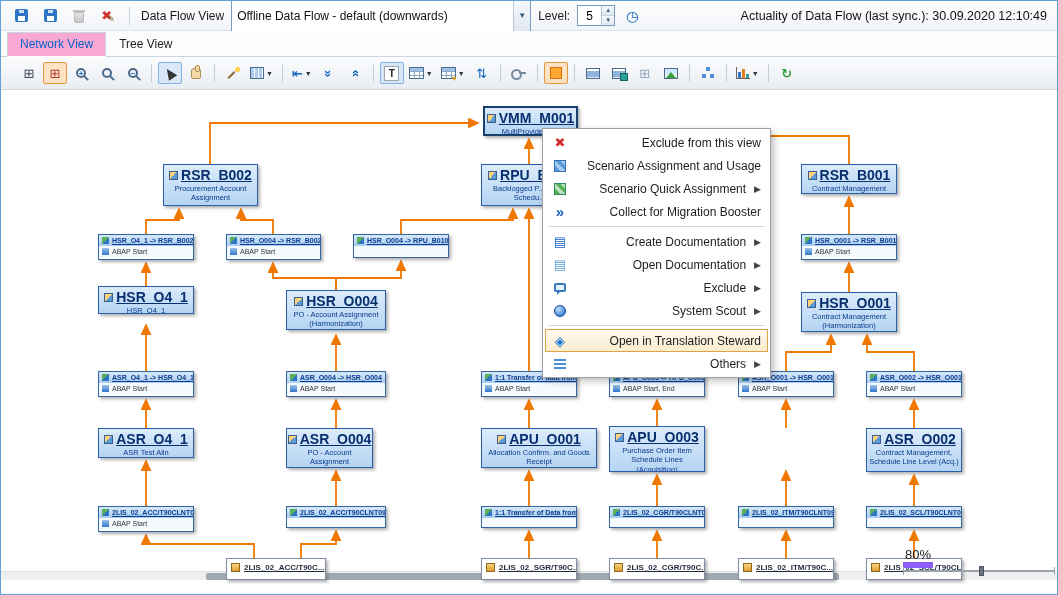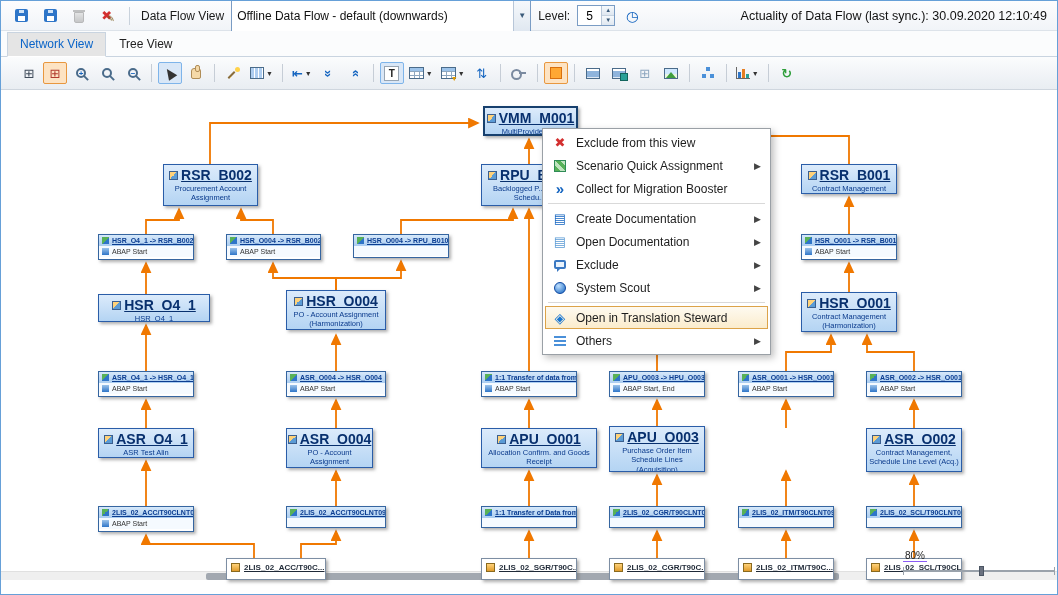--- a/index.html
+++ b/index.html
@@ -16,21 +16,21 @@
   .combo-arrow { width: 17px; height: 100%; border-left: 1px solid #b7c6d8; background: linear-gradient(#f6f9fc, #dfe7f0); display: flex; align-items: center; justify-content: center; font-size: 8px; color: #3a5a7a; }
   .spin { width: 38px; height: 21px; border: 1px solid #7a9cc4; background: #fff; display: flex; }
   .spin-val { flex: 1; font-size: 12px; display: flex; align-items: center; justify-content: center; }
   .spin-btns { width: 13px; display: flex; flex-direction: column; border-left: 1px solid #b7c6d8; }
   .spin-up, .spin-down { flex: 1; font-size: 6px; line-height: 9px; text-align: center; color: #3a5a7a; background: linear-gradient(#f6f9fc, #dfe7f0); }
   .spin-up { border-bottom: 1px solid #c5d2e0; }
 
   
   .tabbar { height: 26px; background: #fbfcfd; display: flex; align-items: flex-end; padding-left: 6px; border-bottom: 1px solid #c9d4e0; flex: none; }
   .tab { padding: 4px 12px 5px; font-size: 12px; color: #222; position: relative; top: 1px; border: 1px solid transparent; }
-  .tab.active { background: #e5e5e5; border-color: #c9d4e0; border-bottom-color: #fff; color: #0a64c8; }
+  .tab.active { background: #f9a8d4; border-color: #c9d4e0; border-bottom-color: #fff; color: #0a64c8; }
 
   
   .toolbar { height: 33px; background: linear-gradient(#fbfcfd, #e9edf2); border-bottom: 1px solid #cfd6de; display: flex; align-items: center; padding: 0 6px 0 16px; gap: 2px; flex: none; }
   .tbtn { min-width: 24px; height: 22px; display: inline-flex; align-items: center; justify-content: center; border: 1px solid transparent; border-radius: 2px; position: relative; padding: 0 2px; }
   .tbtn.pressed { background: #d9e7f7; border-color: #7eb4ea; }
   .tbtn.pressed-o { background: #fde3c3; border-color: #e8973f; }
   .tsep { width: 1px; height: 18px; background: #c6cdd6; margin: 0 4px; flex: none; }
   .dd { font-size: 7px; color: #333; margin-left: 2px; }
   .ch { font-size: 13px; line-height: 1; display: inline-block; }
   .c-dark { color: #3f4b5a; } .c-blue { color: #1565c0; }
@@ -83,33 +83,33 @@
   .ticon2 { width: 7px; height: 7px; background: linear-gradient(#9cc3ea, #2e75c8); flex: none; }
   .node.ds { border: 1px solid #7d8ea3; background: #fff; }
   .dshead { display: flex; align-items: center; gap: 4px; padding: 4px 4px; font-size: 8px; font-weight: bold; text-decoration: underline; color: #1f2937; white-space: nowrap; overflow: hidden; }
   .dsicon { width: 9px; height: 9px; background: linear-gradient(#ffd27a, #e09c2c); border: 1px solid #8a6a1f; flex: none; }
 
   
   .ctxmenu { position: absolute; left: 541px; top: 38px; width: 229px; background: #fff; border: 1px solid #9aa0a6; box-shadow: 3px 3px 7px rgba(0,0,0,.25); padding: 2px; z-index: 10; font-size: 12px; }
   .mitem { height: 23px; display: flex; align-items: center; padding: 0 6px; gap: 8px; border: 1px solid transparent; }
   .mitem.highlight { border: 1px solid #dca349; background: linear-gradient(#fefaf0, #fbeccd); }
   .micon { width: 16px; display: flex; align-items: center; justify-content: center; flex: none; }
-  .mlabel { flex: 1; white-space: nowrap; color: #1d1d1d; }
+  .mlabel { flex: 1; white-space: nowrap; color: #1d1d1d; text-align: right; }
   .marrow { font-size: 9px; color: #444; }
   .msep { height: 1px; background: #d9d9d9; margin: 3px 3px; }
   .sqgrid { width: 12px; height: 12px; border: 1px solid #2e6fba; background: linear-gradient(45deg, #5b9bd5 25%, #a8cdf0 25% 50%, #5b9bd5 50% 75%, #a8cdf0 75%); }
   .sqgrid.quick { border-color: #2e8b57; background: linear-gradient(45deg, #58b158 25%, #bfe3bf 25% 50%, #58b158 50% 75%, #bfe3bf 75%); }
   .bubble { width: 12px; height: 9px; border: 2px solid #3a78c2; border-radius: 2px; position: relative; background: #eaf3fc; }
   .bubble::after { content: ''; position: absolute; left: 1px; bottom: -5px; width: 0; height: 0; border-top: 4px solid #3a78c2; border-right: 4px solid transparent; }
   .scout { width: 12px; height: 12px; border-radius: 50%; background: radial-gradient(circle at 35% 30%, #bfe0ff, #1565c0); border: 1px solid #0d47a1; }
   .lines { width: 12px; height: 10px; background: repeating-linear-gradient(#4a90d9 0 2px, rgba(0,0,0,0) 2px 4px); }
 
   
   .zoomctrl { position: absolute; left: 902px; top: 455px; width: 152px; z-index: 4; }
-  .zoomlabel { font-size: 10px; color: #222; border-bottom: 1px solid #8b5cf6; padding: 0 2px; margin-top: 25px; }
+  .zoomlabel { font-size: 13px; color: #222; border-bottom: 6px solid #8b5cf6; padding: 0 2px; margin-top: 25px; }
   .zoomtrack { position: relative; margin-top: 7px; height: 2px; background: #9aa2ab; }
   .zoomtrack::before, .zoomtrack::after { content: ''; position: absolute; top: -3px; width: 1px; height: 8px; background: #9aa2ab; }
   .zoomtrack::before { left: 0; } .zoomtrack::after { right: 0; }
   .zoomhandle { position: absolute; left: 76px; top: -4px; width: 5px; height: 10px; background: #6b7280; border: 1px solid #4b5563; }
   .hscroll { position: absolute; left: 0; width: 100%; top: 481px; height: 9px; background: #efefef; border-top: 1px solid #e0e0e0; z-index: 1; }
   .hthumb { position: absolute; left: 205px; top: 1px; width: 633px; height: 7px; background: #a2a8b0; border-radius: 2px; }
 </style>
 </head>
 <body>
 
@@ -296,20 +296,26 @@
 
     <div class="ctxmenu" id="ctxmenu">
         <div class="mitem">
           <span class="micon">
             <span class="ch" style="color:#d32f2f;font-weight:bold">✖</span>
           </span>
           <span class="mlabel">Exclude from this view</span>
         </div>
         <div class="mitem">
           <span class="micon">
+            <span class="sqgrid"></span>
+          </span>
+          <span class="mlabel">Scenario Assignment and Usage</span>
+        </div>
+        <div class="mitem">
+          <span class="micon">
             <span class="sqgrid quick"></span>
           </span>
           <span class="mlabel">Scenario Quick Assignment</span>
           <span class="marrow">▶</span>
         </div>
         <div class="mitem">
           <span class="micon">
             <span class="ch" style="color:#1565c0;font-weight:bold;font-size:15px">»</span>
           </span>
           <span class="mlabel">Collect for Migration Booster</span>
@@ -427,21 +433,21 @@
       <div class="node trans" style="left: 800px; top: 144px; width: 96px; height: 26px;">
         <div class="thead">
           <span class="ticon"></span>
           <span class="ttitle">HSR_O001 -&gt; RSR_B001</span>
         </div>
         <div class="tbody">
           <span class="ticon2"></span>
           <span class="tsub">ABAP Start</span>
         </div>
       </div>
-      <div class="node big" style="left: 97px; top: 204px; width: 112px; height: 28px;">
+      <div class="node big" style="left: 97px; top: 196px; width: 96px; height: 28px;">
         <div class="nhead">
           <span class="nicon"></span>
           <span class="ntitle">HSR_O4_1</span>
         </div>
         <div class="nbody">HSR_O4_1</div>
       </div>
       <div class="node big" style="left: 285px; top: 200px; width: 100px; height: 40px;">
         <div class="nhead">
           <span class="nicon"></span>
           <span class="ntitle">HSR_O004</span>

